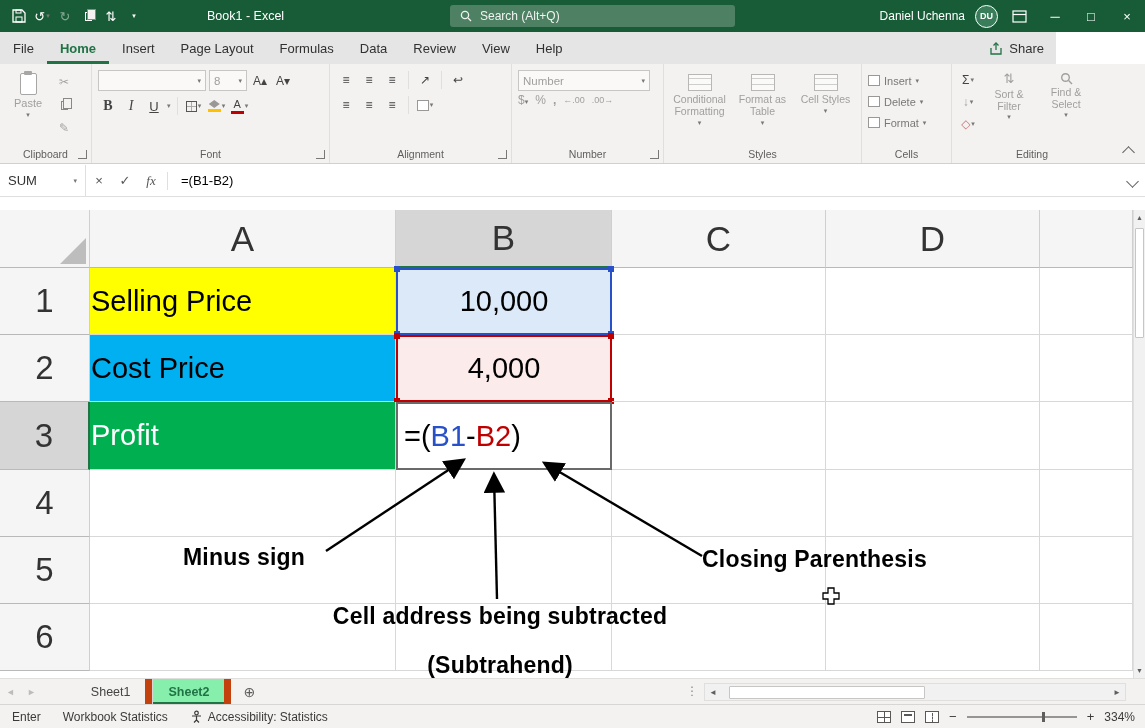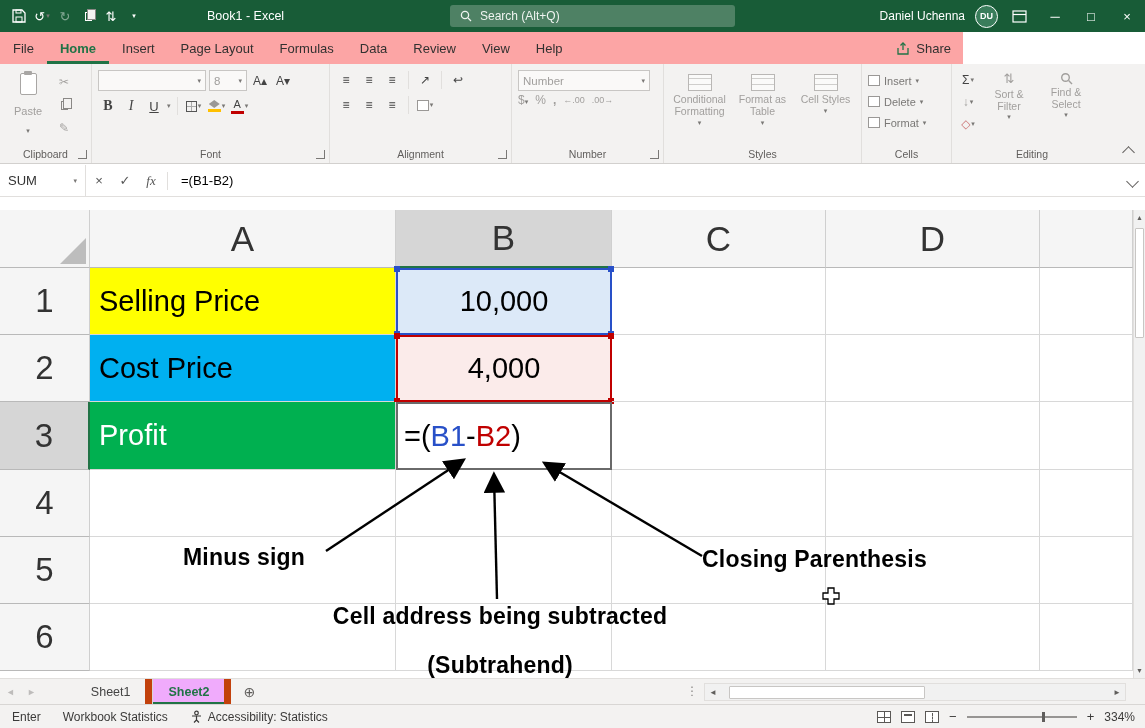--- a/index.html
+++ b/index.html
@@ -14,37 +14,37 @@
 .dim{opacity:.45;}
 .doc-title{font-size:12.5px;margin-left:62px;white-space:nowrap;}
 #searchbox{position:absolute;left:450px;top:5px;width:285px;height:22px;background:#4E8164;border-radius:3px;display:flex;align-items:center;gap:8px;padding-left:10px;font-size:12px;color:#EFF4F0;}
 .tb-right{position:absolute;right:0;top:0;height:32px;display:flex;align-items:center;}
 .uname{font-size:12px;margin-right:10px;}
 .avatar{width:23px;height:23px;border-radius:50%;background:#3A7D5B;border:1px solid #fff;display:flex;align-items:center;justify-content:center;font-size:9px;font-weight:700;margin-right:14px;}
 .ribopt{margin-right:10px;display:flex;align-items:center;}
 .winbtn{width:36px;height:32px;display:flex;align-items:center;justify-content:center;font-size:13px;}
 
 
-#tabrow{position:absolute;top:32px;left:0;width:963px;height:32px;background:#fca5a5;display:flex;align-items:center;font-size:13px;color:#323130;z-index:25;}
+#tabrow{position:absolute;top:32px;left:0;width:1056px;height:32px;background:#e5e5e5;display:flex;align-items:center;font-size:13px;color:#323130;z-index:25;}
 .rtab{padding:0 13px;height:100%;display:flex;align-items:center;cursor:default;}
 .rtab.active{color:#217346;font-weight:700;box-shadow:inset 0 -3px 0 #217346;}
 #share{position:absolute;right:12px;top:0;height:32px;display:flex;align-items:center;gap:6px;font-size:13px;color:#323130;}
 
 
 #ribbon{position:absolute;top:64px;left:0;width:1145px;height:100px;background:#F3F2F1;border-bottom:1px solid #D2D0CE;display:flex;z-index:20;}
 .rgroup{position:relative;height:100%;border-right:1px solid #E1DFDD;padding:6px 6px 18px;}
 .glabel{position:absolute;bottom:3px;left:0;right:0;text-align:center;font-size:10.5px;color:#605E5C;}
 .launcher{position:absolute;bottom:4px;right:4px;width:9px;height:9px;border-right:1.3px solid #7A7876;border-bottom:1.3px solid #7A7876;}
 .gray{color:#A19F9D;}
 .dark{color:#444;}
 .chev{font-size:7px;color:#7A7876;}
 .sbtn{display:inline-flex;align-items:center;justify-content:center;min-width:20px;height:20px;font-size:12px;gap:1px;}
 
 .clip-wrap{display:flex;gap:4px;}
-.bigbtn{width:44px;display:flex;flex-direction:column;align-items:center;gap:10px;font-size:11px;color:#A19F9D;padding-top:3px;}
+.bigbtn{width:44px;display:flex;flex-direction:column;align-items:center;gap:2px;font-size:11px;color:#A19F9D;padding-top:3px;}
 .clipicon{width:17px;height:22px;border:1.4px solid #A8A6A4;border-radius:2px;position:relative;background:#fff;}
 .clipicon::before{content:"";position:absolute;left:3px;top:-3px;width:8px;height:4px;background:#A8A6A4;border-radius:1px;}
 .clip-col{display:flex;flex-direction:column;gap:3px;padding-top:2px;}
 .copyicon{position:relative;width:7px;height:9px;border:1.2px solid #8a8886;background:#F3F2F1;}
 .copyicon::after{content:"";position:absolute;left:1px;top:-4px;width:7px;height:9px;border:1.2px solid #8a8886;background:#F3F2F1;}
 
 .frow{display:flex;align-items:center;gap:3px;margin-bottom:5px;}
 .combo{height:21px;background:#FAF9F8;border:1px solid #C8C6C4;display:flex;align-items:center;justify-content:space-between;padding:0 4px;font-size:11.5px;color:#A19F9D;}
 .bi{font-family:"Liberation Serif",serif;font-size:14px;font-weight:700;}
 .it{font-family:"Liberation Serif",serif;font-style:italic;font-size:14px;}
@@ -88,21 +88,21 @@
 #sheet{position:absolute;left:0;top:210px;width:1133px;height:461px;display:grid;grid-template-columns:90px 306px 216px 214px 214px 93px;grid-template-rows:58px 67px 67px 68px 67px 67px 67px;background:#fff;z-index:5;}
 .ch,.rh{background:#F5F5F5;display:flex;align-items:center;justify-content:center;color:#333;border-right:1px solid #CFCFCF;border-bottom:1px solid #B9B9B9;}
 .ch{font-size:35px;}
 .rh{font-size:33px;}
 .ch.sel,.rh.sel{background:#D6D6D6;}
 .ch.sel{border-bottom:2px solid #217346;}
 .rh.sel{border-right:2px solid #217346;}
 #corner{background:#F5F5F5;position:relative;border-right:1px solid #CFCFCF;border-bottom:1px solid #B9B9B9;}
 #corner::after{content:"";position:absolute;right:3px;bottom:3px;border-left:26px solid transparent;border-bottom:26px solid #BDBDBD;}
 .cell{border-right:1px solid #D8D8D8;border-bottom:1px solid #D8D8D8;display:flex;align-items:center;font-size:29px;color:#000;position:relative;}
-.cell.lbl{padding-left:9px;}
+.cell.lbl{padding-left:1px;}
 .cell.num{justify-content:center;}
 .a1{background:#FFFF00;}
 .a2{background:#00B0F0;}
 .a3{background:#00B050;color:#fff;}
 .b1{background:#DCE9F8;border:2px solid #2850C8;justify-content:center;}
 .b2{background:#FBEBEA;border:2px solid #C00000;justify-content:center;}
 .b3{border:2px solid #6A6A6A;padding-left:6px;background:#fff;}
 .hd{position:absolute;width:6px;height:6px;}
 .b1 .hd{background:#2850C8;}
 .b2 .hd{background:#C00000;}
@@ -115,21 +115,21 @@
 .ann{position:absolute;font-size:23px;font-weight:700;color:#000;letter-spacing:.2px;z-index:13;}
 #ann-minus{left:183px;top:544px;}
 #ann-closing{left:702px;top:546px;}
 #ann-sub1{left:280px;top:603px;width:440px;text-align:center;}
 #ann-sub2{left:280px;top:652px;width:440px;text-align:center;}
 
 
 #tabbar{position:absolute;left:0;top:678px;width:1145px;height:26px;background:#F3F2F1;border-top:1px solid #E1DFDD;display:flex;align-items:center;font-size:12.5px;z-index:15;}
 .navarr{color:#8A8886;font-size:9px;padding:0 6px;opacity:.5;}
 .stab{height:100%;display:flex;align-items:center;padding:0 15px;color:#444;border-right:7px solid #c2410c;}
-.stab.active{background:#f0abfc;color:#217346;font-weight:700;box-shadow:inset 0 -2px 0 #217346;border-left:1px solid #D8D6D4;}
+.stab.active{background:#86efac;color:#217346;font-weight:700;box-shadow:inset 0 -2px 0 #217346;border-left:1px solid #D8D6D4;}
 #newsheet{margin-left:12px;color:#605E5C;font-size:14px;}
 #splitter{position:absolute;left:686px;top:5px;color:#8A8886;font-size:12px;}
 #hscroll{position:absolute;left:704px;top:4px;width:422px;height:18px;display:flex;align-items:center;background:#F1F1F1;border:1px solid #E1DFDD;}
 #hscroll .sarr{width:16px;text-align:center;font-size:8px;color:#605E5C;}
 #hthumb{position:absolute;left:24px;top:2px;width:196px;height:13px;background:#fff;border:1px solid #C8C6C4;border-radius:1px;}
 
 
 #statusbar{position:absolute;left:0;top:704px;width:1145px;height:24px;background:#F3F2F1;border-top:1px solid #D8D6D4;display:flex;align-items:center;font-size:12px;color:#3B3A39;z-index:15;}
 .sleft{display:flex;align-items:center;gap:22px;padding-left:12px;}
 .acc{display:flex;align-items:center;gap:5px;}

